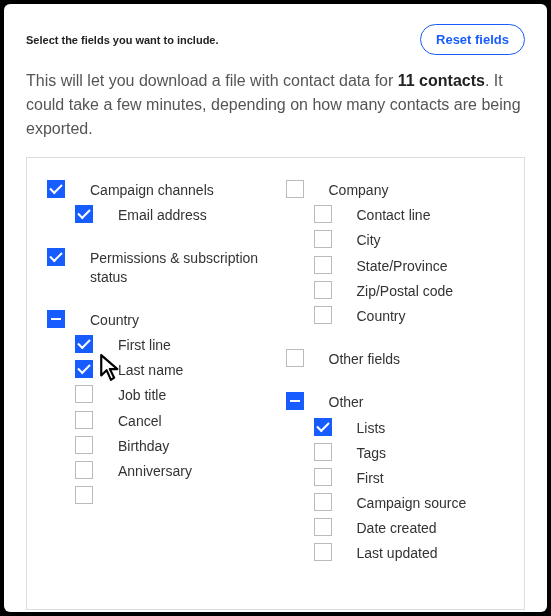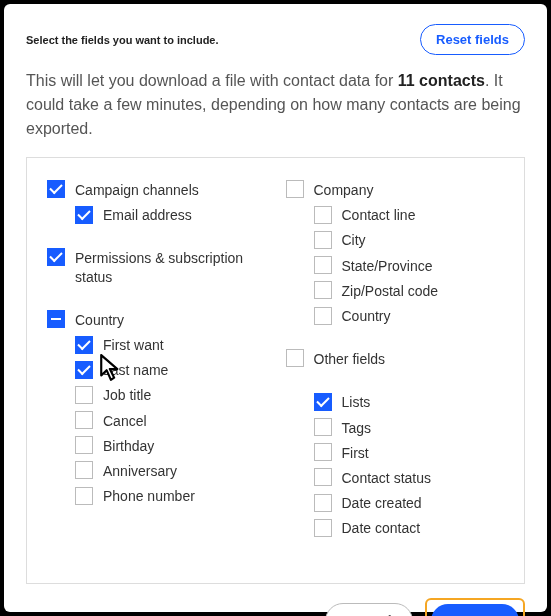--- a/index.html
+++ b/index.html
@@ -66,21 +66,21 @@
     margin-bottom: 18px;
   }
   .row {
     display: flex;
     align-items: flex-start;
     margin-bottom: 6px;
     gap: 10px;
     font-size: 14px;
     color: #333;
   }
-  .row.child { margin-left: 28px; align-items: center; }
+  .row.child { margin-left: 28px; }
   .cb {
     width: 18px;
     height: 18px;
     border: 1px solid #bbb;
     display: inline-flex;
     align-items: center;
     justify-content: center;
     flex-shrink: 0;
     background: #fff;
     cursor: pointer;
@@ -104,20 +104,21 @@
   }
   .cb.indet::after {
     content: "";
     width: 10px;
     height: 2px;
     background: #fff;
   }
   .label {
     line-height: 1.3;
     padding-top: 1px;
+    margin-left: 15px;
   }
   .footer {
     display: flex;
     justify-content: flex-end;
     align-items: center;
     gap: 12px;
     margin-top: 14px;
   }
   .cancel-btn {
     border: 1px solid #bbb;
@@ -184,21 +185,21 @@
             <span class="label">Permissions &amp; subscription status</span>
           </div>
         </div>
         <div class="group">
           <div class="row">
             <span class="cb indet"></span>
             <span class="label">Country</span>
           </div>
           <div class="row child">
             <span class="cb checked"></span>
-            <span class="label">First want</span>
+            <span class="label">First line</span>
           </div>
           <div class="row child">
             <span class="cb checked"></span>
             <span class="label">Last name</span>
           </div>
           <div class="row child">
             <span class="cb"></span>
             <span class="label">Job title</span>
           </div>
           <div class="row child">
@@ -208,21 +209,20 @@
           <div class="row child">
             <span class="cb"></span>
             <span class="label">Birthday</span>
           </div>
           <div class="row child">
             <span class="cb"></span>
             <span class="label">Anniversary</span>
           </div>
           <div class="row child">
             <span class="cb"></span>
-            <span class="label">Phone number</span>
           </div>
         </div>
       </div>
     <div class="col" id="right-col">
         <div class="group">
           <div class="row">
             <span class="cb"></span>
             <span class="label">Company</span>
           </div>
           <div class="row child">
@@ -246,43 +246,47 @@
             <span class="label">Country</span>
           </div>
         </div>
         <div class="group">
           <div class="row">
             <span class="cb"></span>
             <span class="label">Other fields</span>
           </div>
         </div>
         <div class="group">
+          <div class="row">
+            <span class="cb indet"></span>
+            <span class="label">Other</span>
+          </div>
           <div class="row child">
             <span class="cb checked"></span>
             <span class="label">Lists</span>
           </div>
           <div class="row child">
             <span class="cb"></span>
             <span class="label">Tags</span>
           </div>
           <div class="row child">
             <span class="cb"></span>
             <span class="label">First</span>
           </div>
           <div class="row child">
             <span class="cb"></span>
-            <span class="label">Contact status</span>
+            <span class="label">Campaign source</span>
           </div>
           <div class="row child">
             <span class="cb"></span>
             <span class="label">Date created</span>
           </div>
           <div class="row child">
             <span class="cb"></span>
-            <span class="label">Date contact</span>
+            <span class="label">Last updated</span>
           </div>
         </div>
       </div>
 
     <svg class="cursor" viewBox="0 0 24 26">
       <path d="M2 1 L2 20 L7 15 L11 24 L14 22 L10 14 L17 14 Z" fill="#fff" stroke="#000" stroke-width="2" stroke-linejoin="round"></path>
     </svg>
   </div>
 
   <div class="footer">

